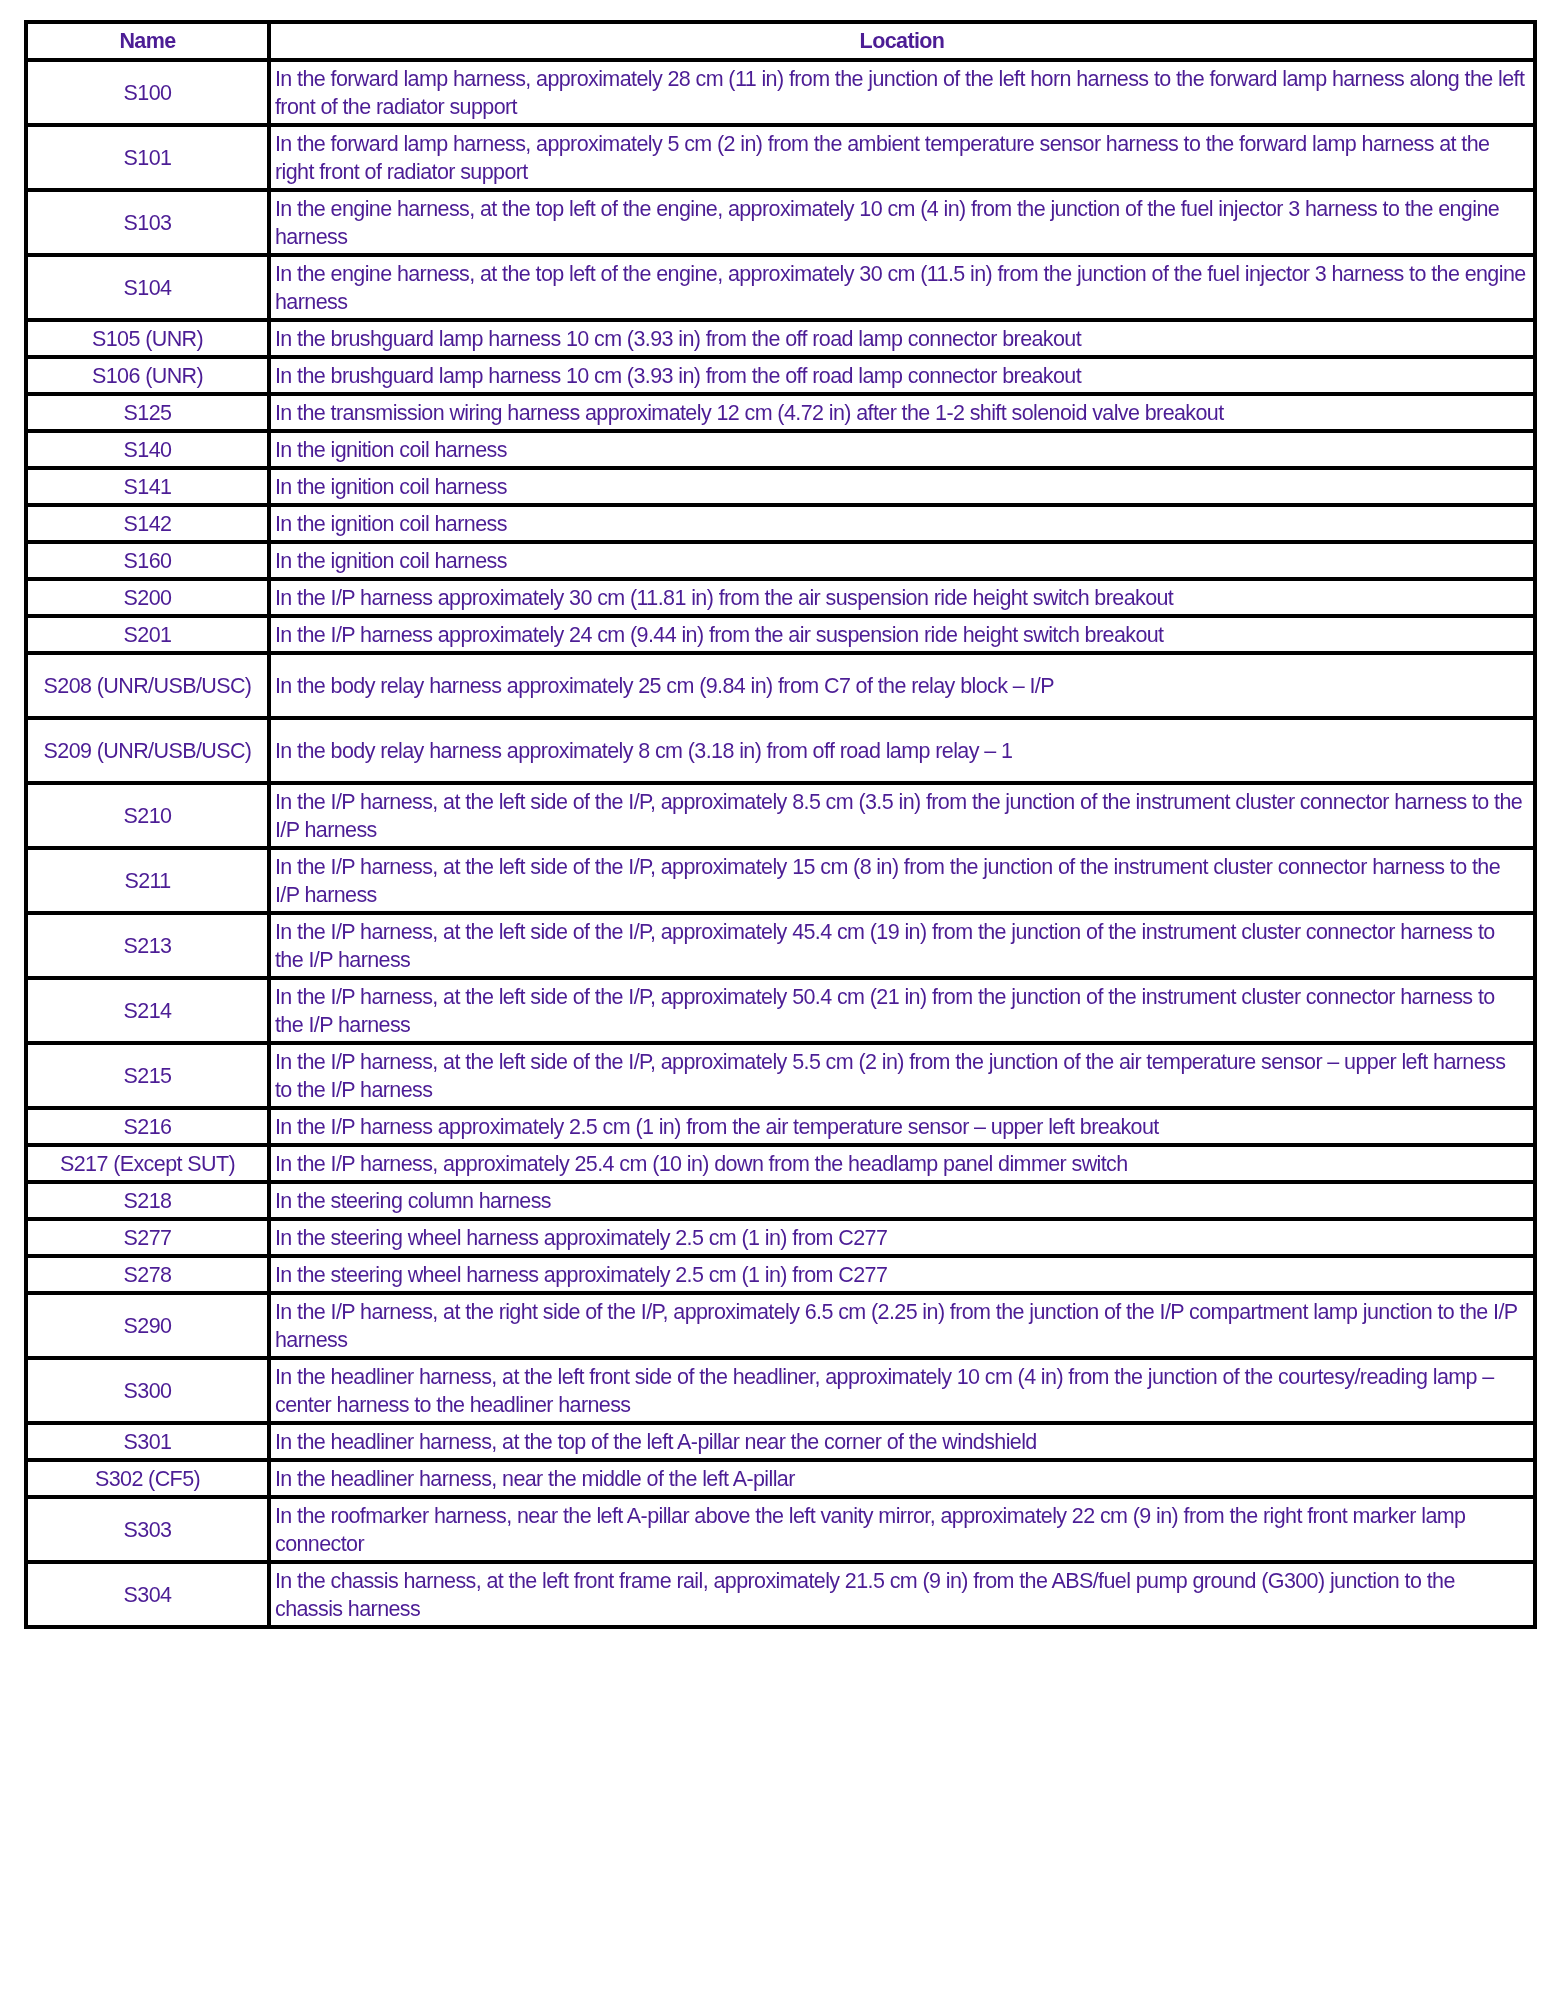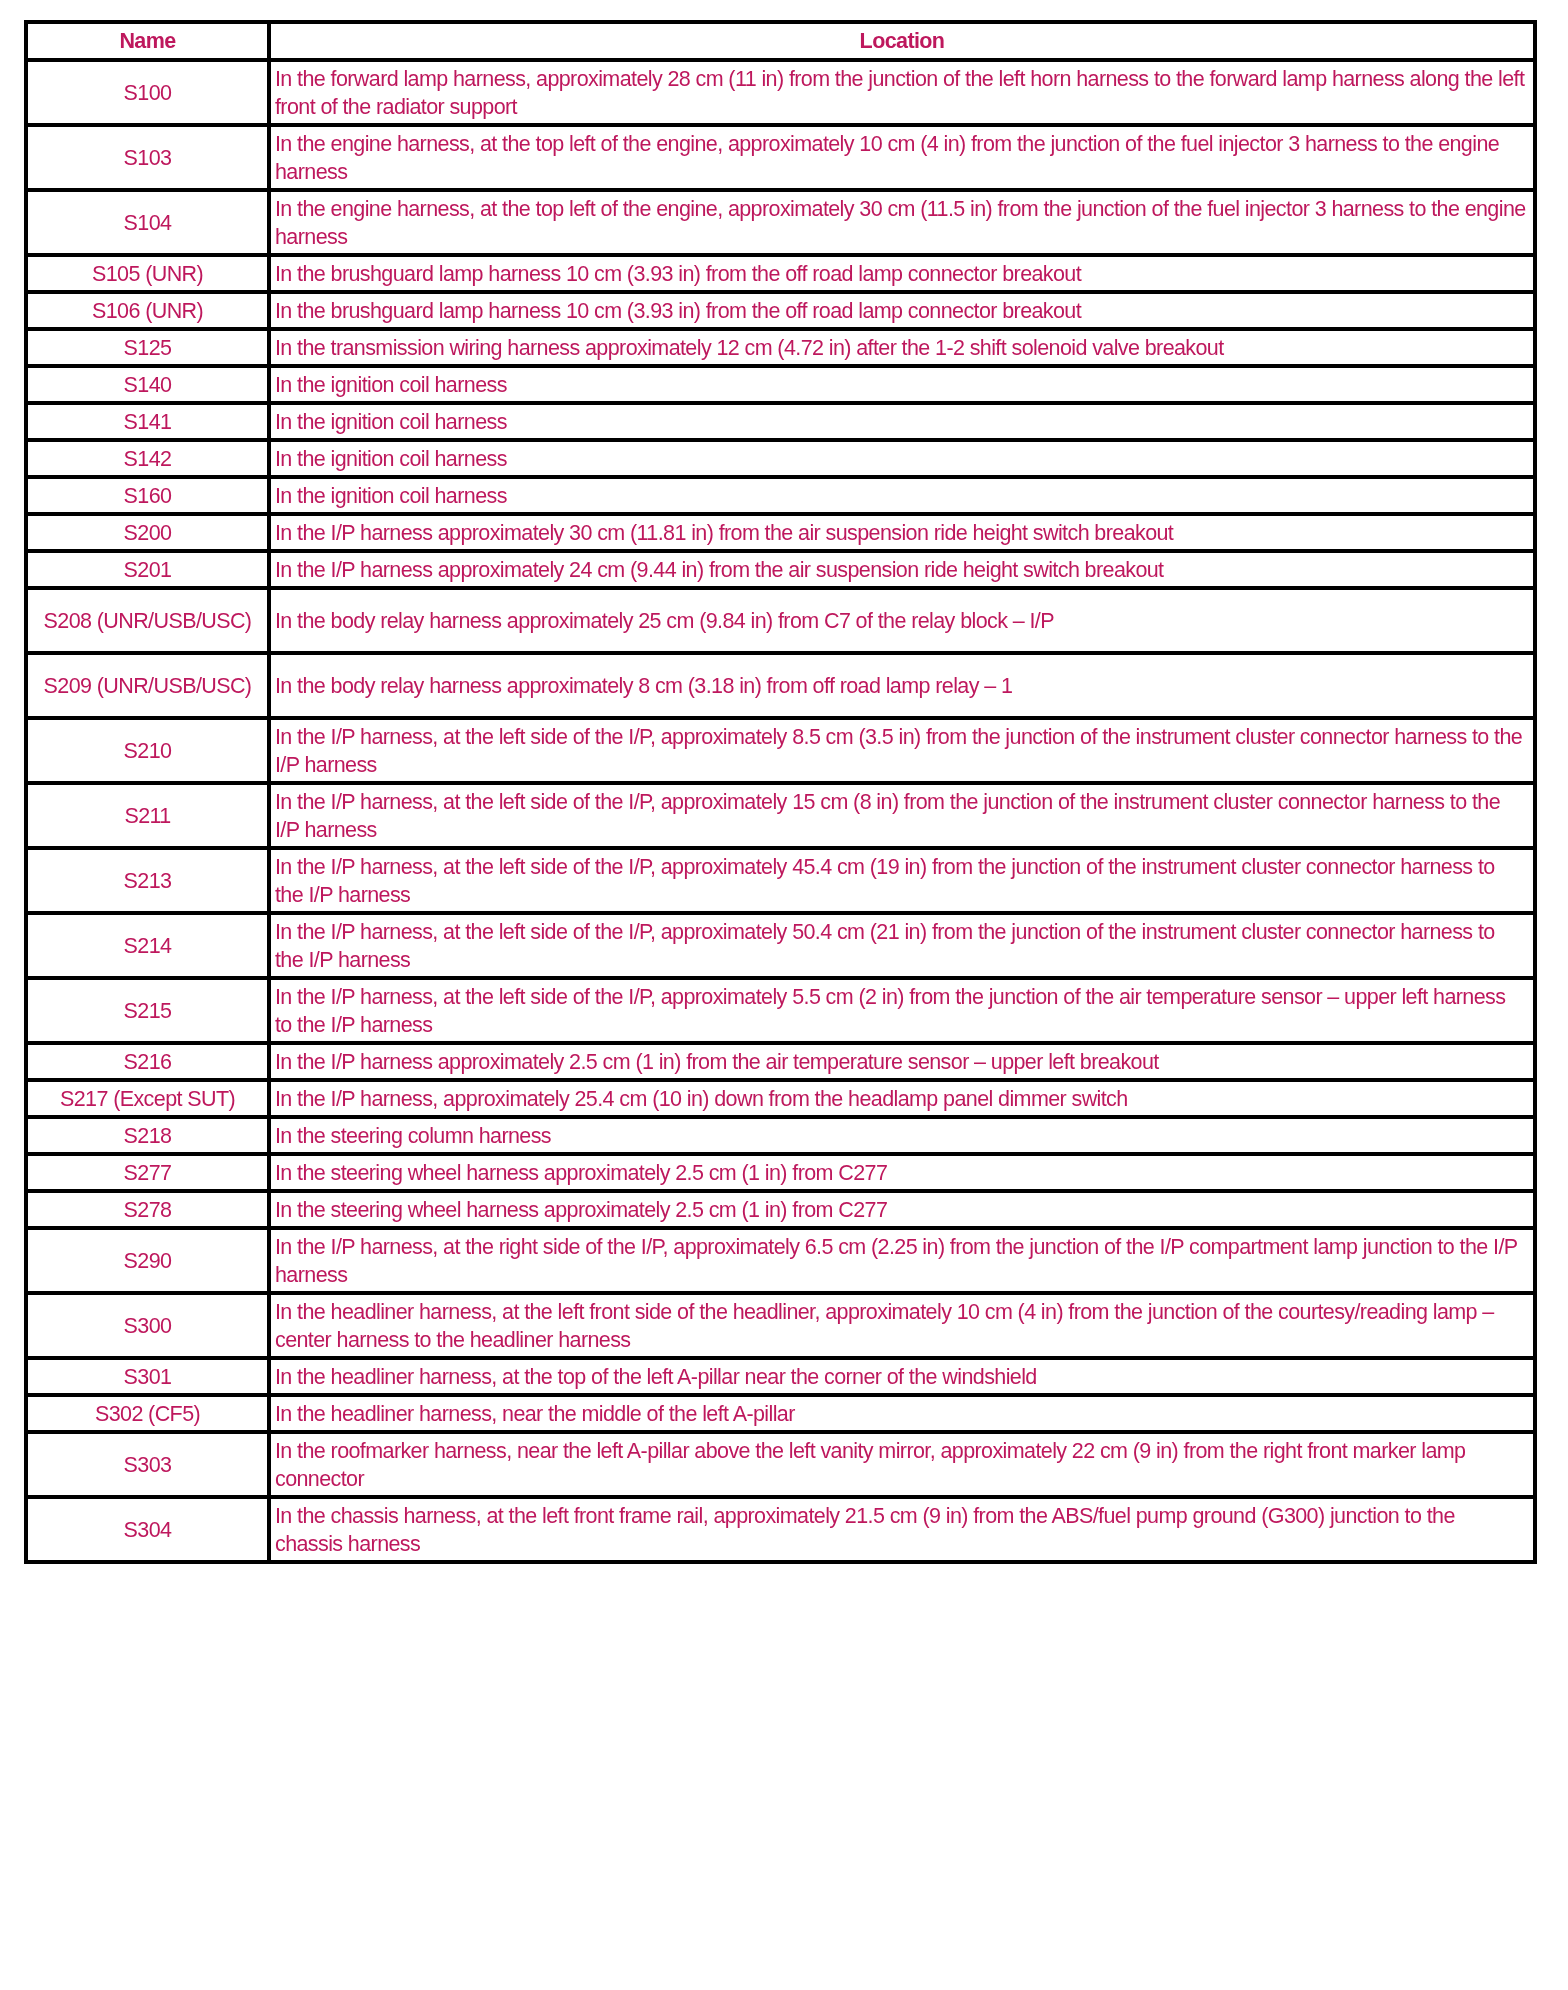--- a/index.html
+++ b/index.html
@@ -1,20 +1,20 @@
 <!DOCTYPE html>
 <html><head>
 <meta charset="utf-8">
 <style>
   html, body { margin:0; padding:0; background:#ffffff; }
   body { width:1568px; height:1990px; position:relative; overflow:hidden; }
   #splice-table {
     position:absolute; left:24px; top:20px; width:1513px;
     border-collapse:collapse; table-layout:fixed;
-    font-family:"Liberation Sans", sans-serif; color:#be185d;
+    font-family:"Liberation Sans", sans-serif; color:#4c1d95;
     font-size:21.5px; letter-spacing:-0.6px; line-height:28px;
   }
   #splice-table col.c-name { width:243px; }
   #splice-table th, #splice-table td {
     border:4px solid #000; padding:0 6px; vertical-align:middle;
   }
   #splice-table th { height:34px; font-weight:bold; text-align:center; }
   #splice-table td.name { text-align:center; }
   #splice-table td.loc { text-align:left; padding-left:4px; }
   #splice-table tr.r2 td { height:61px; }
@@ -31,20 +31,24 @@
   <thead>
     <tr>
       <th>Name</th>
       <th>Location</th>
     </tr>
   </thead>
   <tbody id="rows">
       <tr class="r2">
         <td class="name">S100</td>
         <td class="loc">In the forward lamp harness, approximately 28 cm (11 in) from the junction of the left horn harness to the forward lamp harness along the left front of the radiator support</td>
+      </tr>
+      <tr class="r2">
+        <td class="name">S101</td>
+        <td class="loc">In the forward lamp harness, approximately 5 cm (2 in) from the ambient temperature sensor harness to the forward lamp harness at the right front of radiator support</td>
       </tr>
       <tr class="r2">
         <td class="name">S103</td>
         <td class="loc">In the engine harness, at the top left of the engine, approximately 10 cm (4 in) from the junction of the fuel injector 3 harness to the engine harness</td>
       </tr>
       <tr class="r2">
         <td class="name">S104</td>
         <td class="loc">In the engine harness, at the top left of the engine, approximately 30 cm (11.5 in) from the junction of the fuel injector 3 harness to the engine harness</td>
       </tr>
       <tr class="r1">

